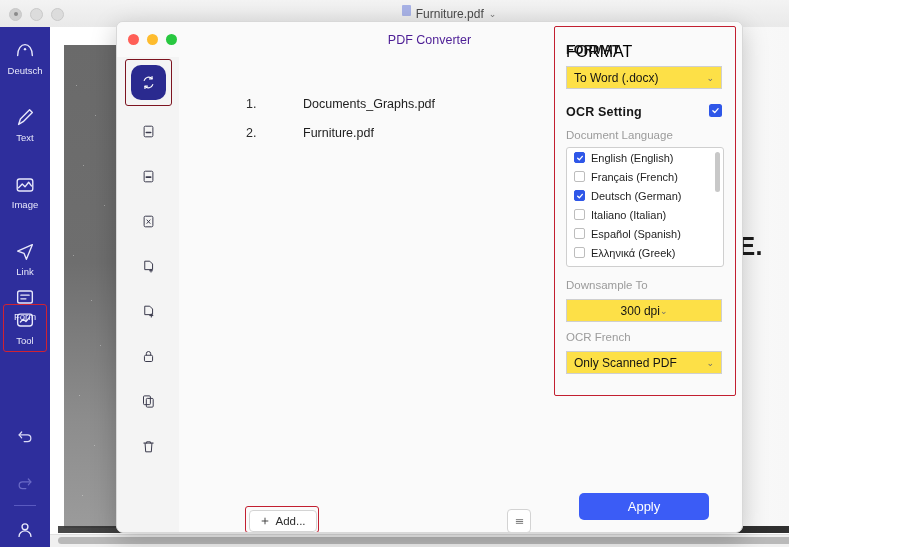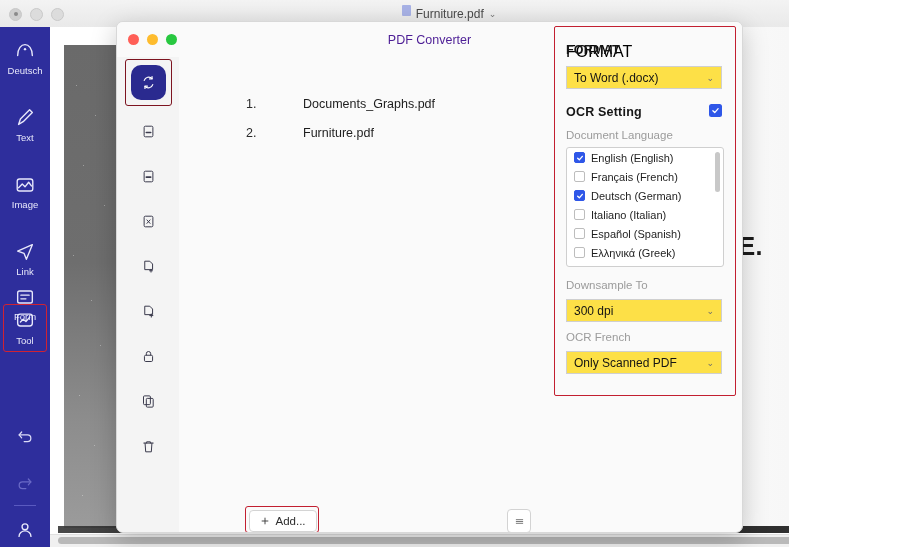--- a/index.html
+++ b/index.html
@@ -442,29 +442,32 @@
           <span>Español (Spanish)</span>
         </div>
         <div class="langrow">
           <span class="cbx"></span>
           <span>Ελληνικά (Greek)</span>
         </div>
         <div class="lang-scroll"></div>
       </div>
 
       <div class="lbl" style="position:absolute;left:12px;top:253px;">Downsample To</div>
-      <div class="sel" style="position:absolute;left:12px;top:273px;">
+      <div class="sel" style="position:absolute;left:12px;top:273px;justify-content:center;">
         <span>300 dpi</span>
         <span class="cv">⌄</span>
       </div>
 
       <div class="lbl" style="position:absolute;left:12px;top:305px;">OCR French</div>
       <div class="sel" style="position:absolute;left:12px;top:325px;">
         <span>Only Scanned PDF</span>
         <span class="cv">⌄</span>
       </div>
     </div>
     <div class="fmt-outline"></div>
 
   </div>
 
+  <div class="apply">
+    <span>Apply</span>
+  </div>
 
 </div>
 
 </body></html>

